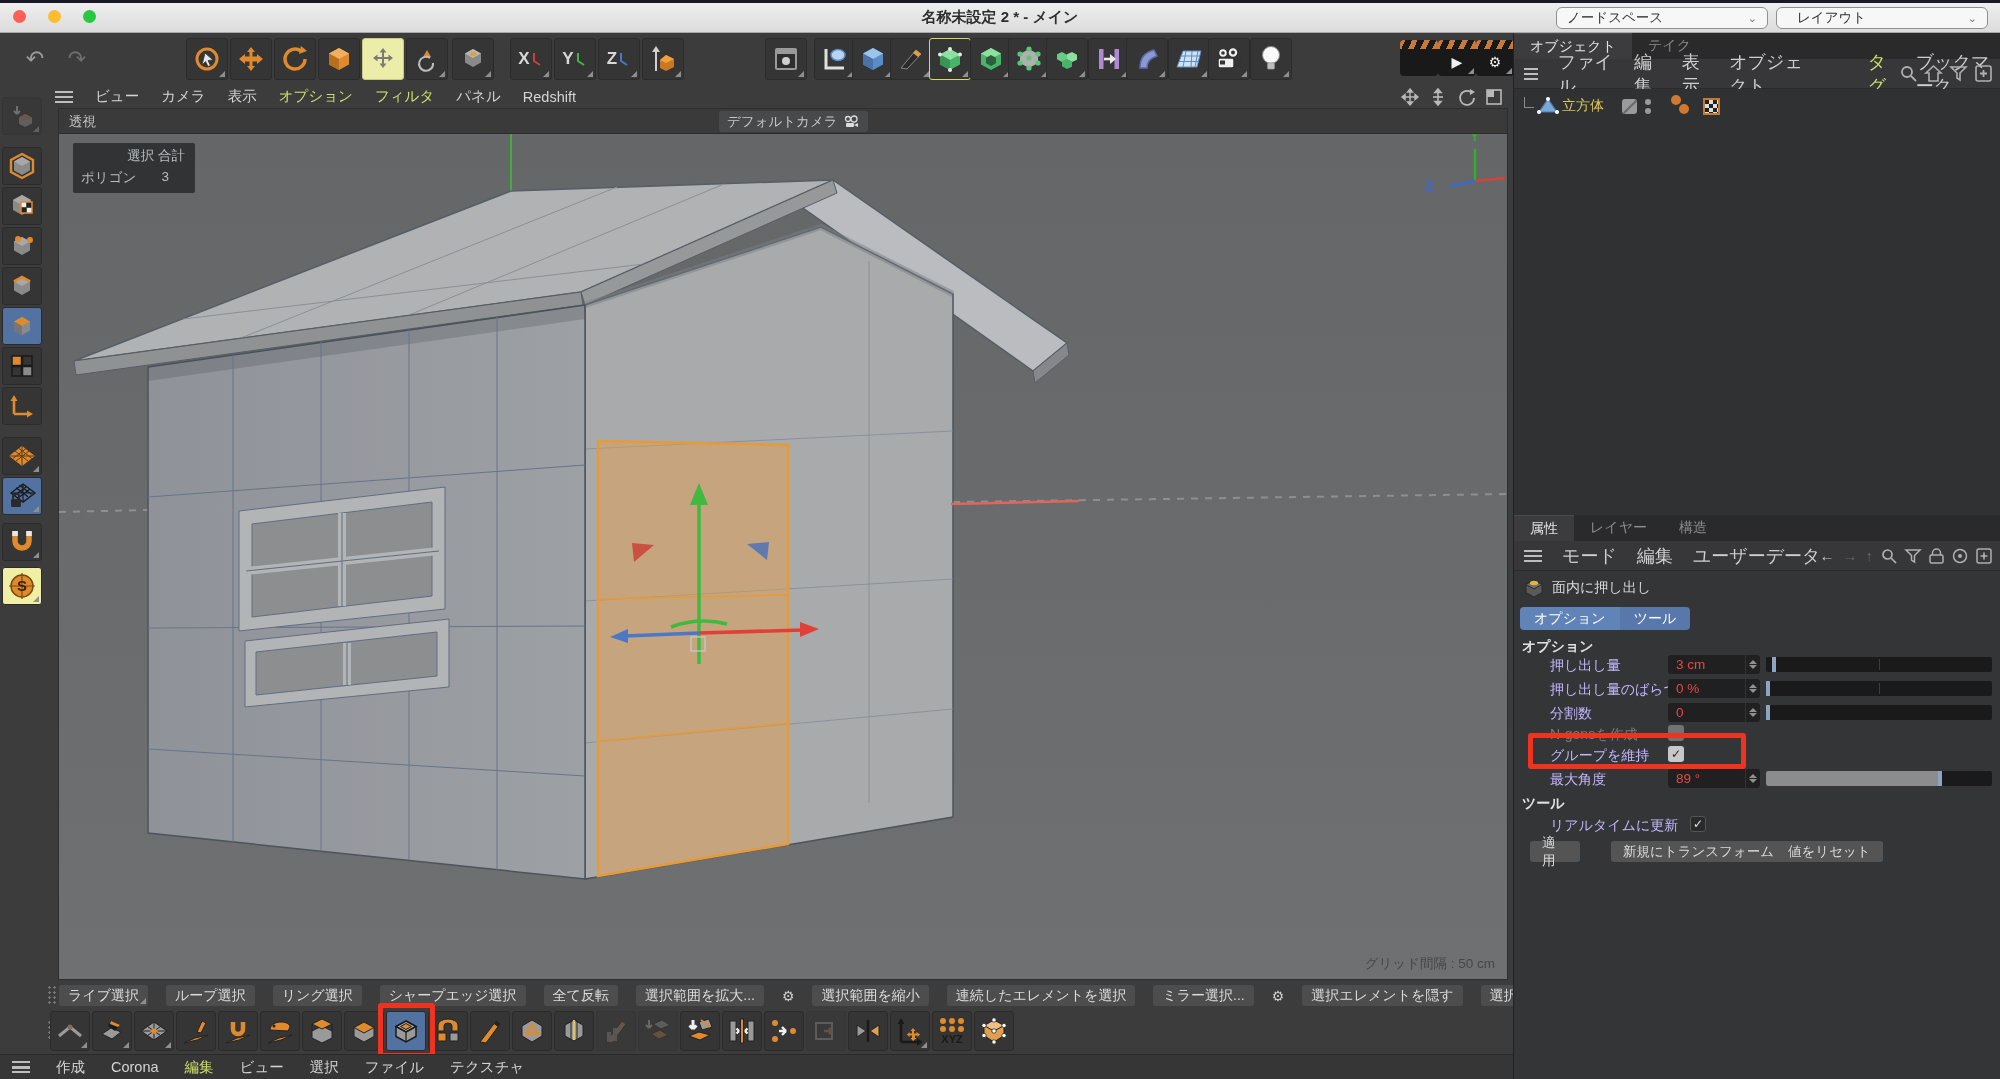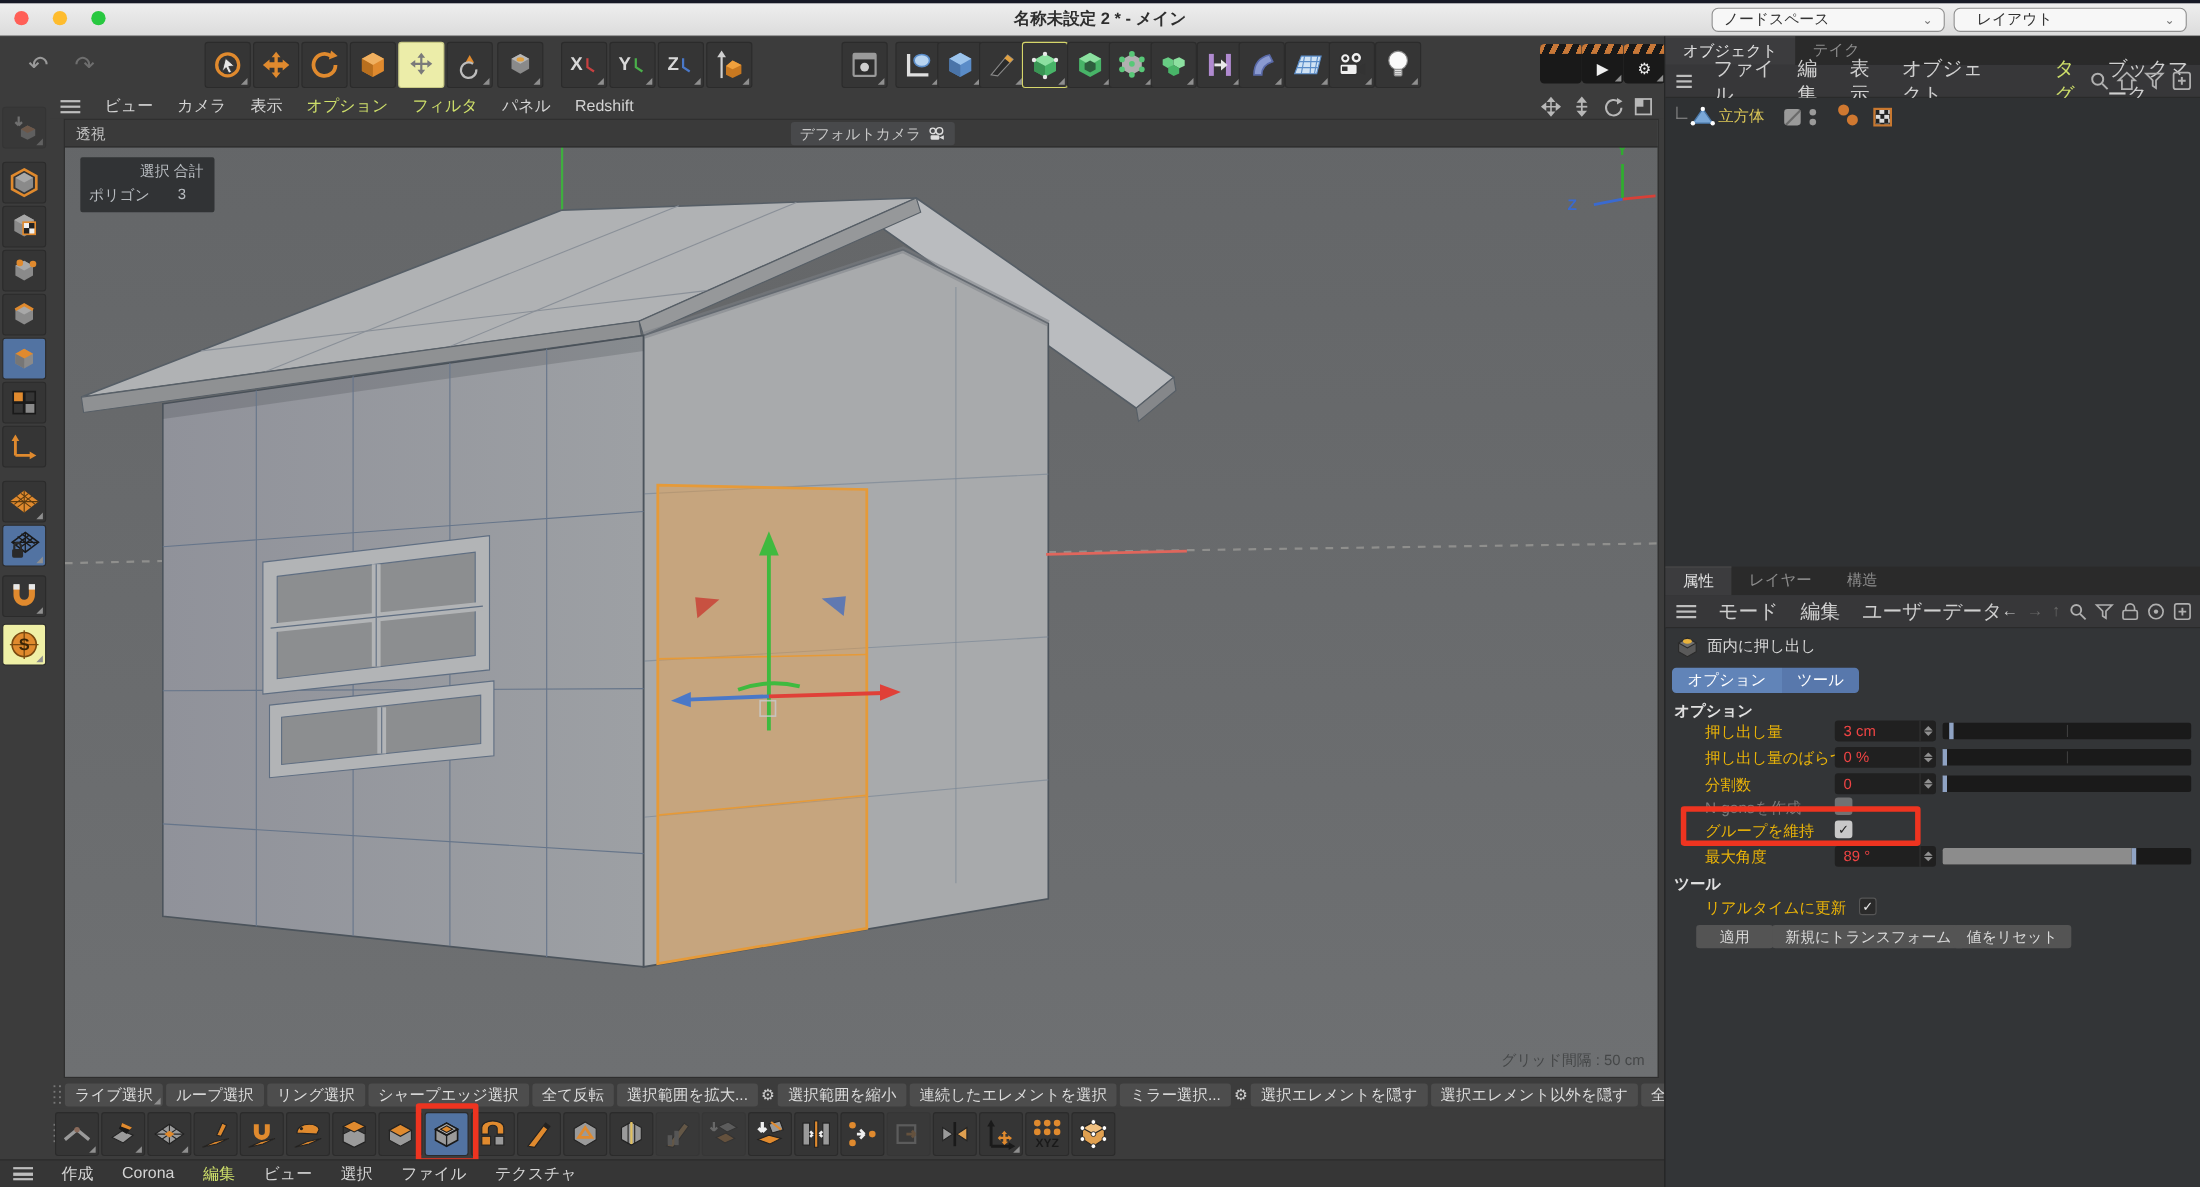--- a/index.html
+++ b/index.html
@@ -61,21 +61,21 @@
   .cambox { position:absolute; left:660px; top:2px; height:21px; background:#48494b; border-radius:3px;
     display:flex; align-items:center; gap:6px; padding:0 8px; font-size:13.5px; color:#c8c8c8; }
   .infobox { position:absolute; left:14px; top:34px; width:122px; height:50px; background:rgba(42,44,46,.88);
     border-radius:2px; color:#b8bcc0; font-size:13.5px; }
   .infobox .r1 { text-align:right; padding:4px 10px 0 0; }
   .infobox .r2 { display:flex; justify-content:space-between; padding:4px 26px 0 8px; }
   .gridlabel { position:absolute; right:12px; bottom:6px; font-size:13.5px; color:#454748; }
 
   
   .cmdbar { position:absolute; left:45px; top:983px; width:1468px; height:25px; background:#3c3c3c;
-    display:flex; align-items:center; gap:3px; padding-left:14px; }
+    display:flex; align-items:center; gap:18px; padding-left:14px; }
   .cbtn { height:21px; background:#4d4d4d; border-radius:3px; color:#dcdcdc; font-size:14px;
     display:flex; align-items:center; padding:0 9px; white-space:nowrap; position:relative; }
   .cbtn.hl { color:#cfe06a; }
   .gear { width:24px; justify-content:center; padding:0; color:#cfcfcf; font-size:14px; background:transparent; }
   .grip { position:absolute; left:2px; top:2px; width:10px; height:20px;
     background:radial-gradient(circle,#777 1px,transparent 1.3px); background-size:5px 5px; }
 
   
   .iconbar { position:absolute; left:45px; top:1008px; width:1468px; height:46px; background:#3c3c3c; }
   .ib { position:absolute; top:3px; width:40px; height:40px; background:#353535; border:1px solid #2b2b2b; border-radius:3px;
@@ -111,21 +111,21 @@
   .amtabs { position:absolute; left:0; top:482px; width:100%; height:26px; background:#2a2a2a; display:flex; }
   .ammenu { position:absolute; left:0; top:508px; width:100%; height:30px; background:#373739; display:flex; align-items:center;
     gap:20px; padding-left:10px; border-bottom:1px solid #2a2a2a; }
   .amtitle { position:absolute; left:10px; top:545px; display:flex; align-items:center; gap:8px; font-size:14px; color:#d8d8d8; }
   .tooltabs { position:absolute; left:6px; top:574px; display:flex; }
   .ttab { height:23px; background:#5878ac; color:#fff; font-size:14px; display:flex; align-items:center; padding:0 14px; }
   .ttab:first-child { border-radius:4px 0 0 4px; background:#6184b8; }
   .ttab:last-child { border-radius:0 4px 4px 0; }
   .sechdr { position:absolute; left:8px; font-size:14px; font-weight:700; color:#e0e0e0; }
   .arow { position:absolute; left:0; width:100%; height:20px; }
-  .albl { position:absolute; left:36px; top:2px; font-size:14px; color:#eab308; white-space:nowrap; }
+  .albl { position:absolute; left:36px; top:2px; font-size:14px; color:#c4b5fd; white-space:nowrap; }
   .albl.dim { color:#7a7a7a; }
   .field { position:absolute; left:154px; top:0; width:92px; height:19px; background:#202020; border-radius:3px;
     display:flex; align-items:center; }
   .fval { font-size:13.5px; color:#ef4444; padding-left:8px; flex:1; }
   .spin { width:15px; height:100%; border-left:1px solid #333; display:flex; flex-direction:column; align-items:center; justify-content:center; gap:1px; }
   .spin i { width:0; height:0; border-left:4px solid transparent; border-right:4px solid transparent; }
   .spin .up { border-bottom:4px solid #909090; } .spin .dn { border-top:4px solid #909090; }
   .slider { position:absolute; left:252px; top:2px; width:226px; height:15px; background:#1a1a1a; border-radius:2px; }
   .slider .fill { position:absolute; left:0; top:0; height:100%; background:#8c8c8c; border-radius:2px 0 0 2px; }
   .slider .handle { position:absolute; top:0; width:4px; height:100%; background:#8fa3c4; }
@@ -958,19 +958,19 @@
           <span class="handle" style="left:76%"></span>
         </span>
     </div>
 
     <div class="sechdr" style="top:762px">ツール</div>
     <div class="arow" style="top:782px">
       <span class="albl">リアルタイムに更新</span>
       <span class="cb darkstyle" style="left:176px">✓</span>
     </div>
     <div class="arow" style="top:808px">
-      <span class="abtn" style="left:28px; width:70px">適用</span>
+      <span class="abtn" style="left:16px; width:50px">適用</span>
       <span class="abtn" style="left:97px">新規にトランスフォーム</span>
       <span class="abtn" style="left:262px">値をリセット</span>
     </div>
   </div>
 
 </div>
 
 </body></html>

